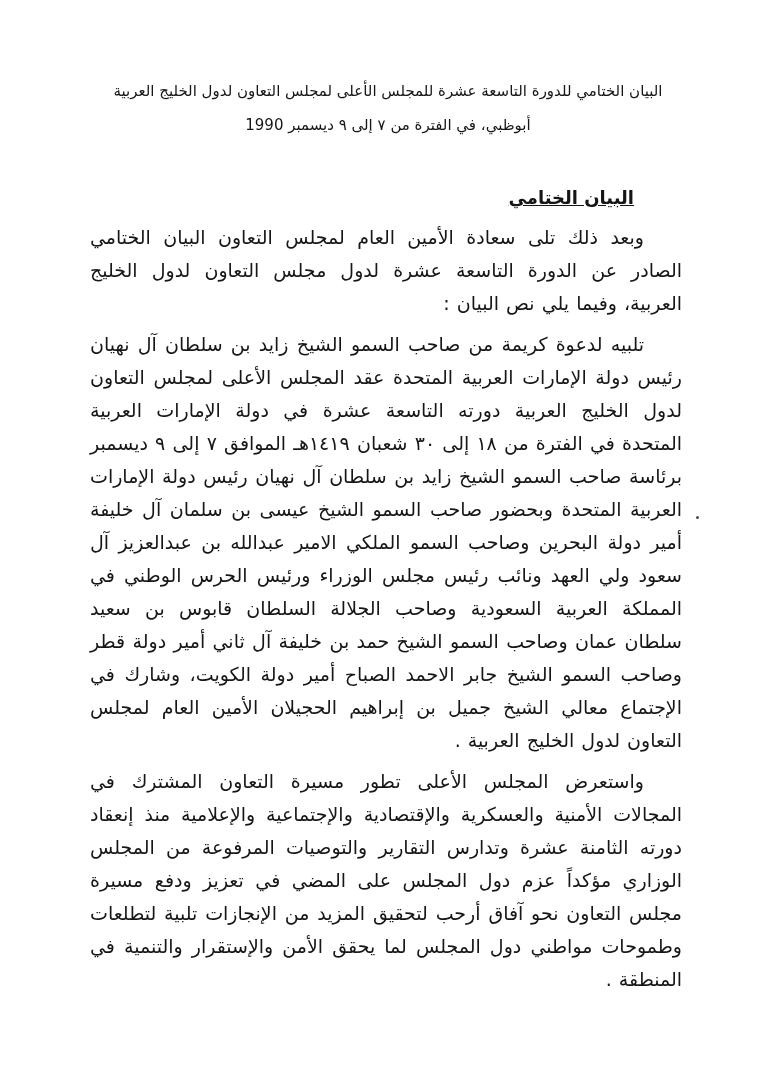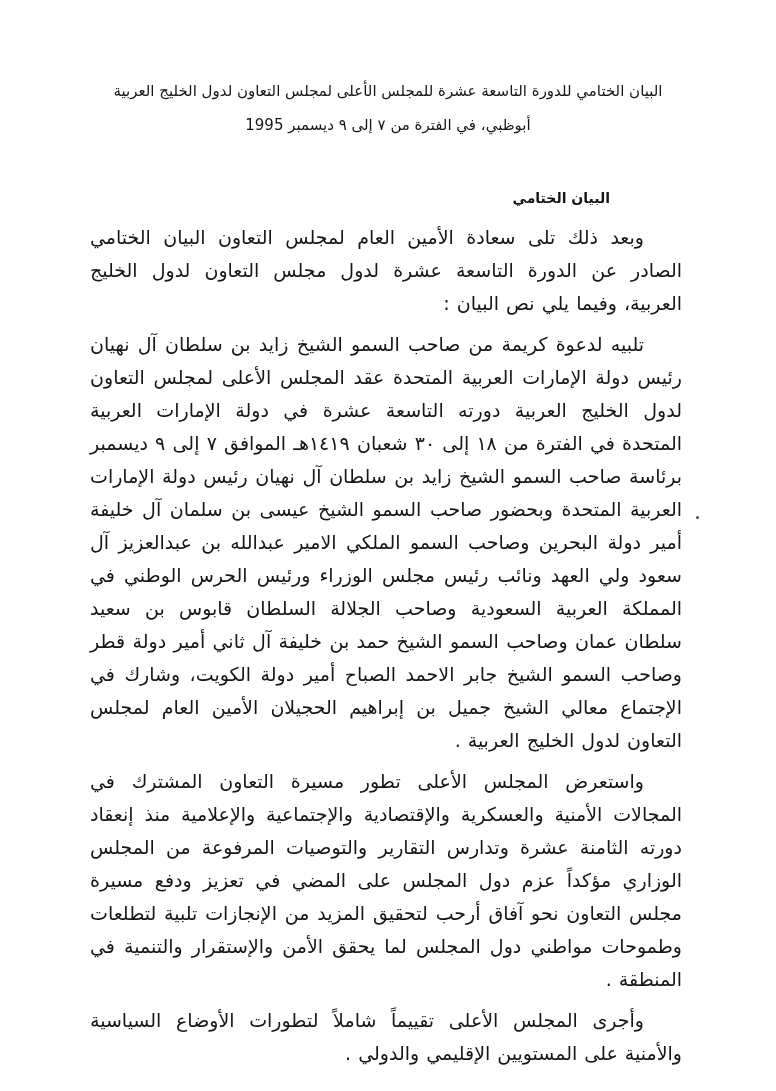--- a/index.html
+++ b/index.html
@@ -32,25 +32,26 @@
   }
   
   .content {
     position: absolute;
     top: 183px;
     right: 86px;
     left: 82px;
     direction: rtl;
   }
   .section-heading {
-    margin: 0 80px 5px 0;
-    font-size: 14px;
+    margin: 0 56px 5px 0;
+    font-size: 18px;
     font-weight: 700;
     line-height: 30px;
     text-align: right;
+    text-decoration: underline;
   }
   .para {
     margin: 8px;
     font-size: 19px;
     line-height: 33px;
     text-align: justify;
     text-indent: 38px;
     word-spacing: 1px;
   }
   
@@ -64,30 +65,29 @@
     background: #4a4a4a;
   }
 </style>
 </head>
 <body>
 
 <div class="page">
 
   <header class="doc-header">
     <div>البيان الختامي للدورة التاسعة عشرة للمجلس الأعلى لمجلس التعاون لدول الخليج العربية</div>
-    <div>أبوظبي، في الفترة من ٧ إلى ٩ ديسمبر 1995</div>
+    <div>أبوظبي، في الفترة من ٧ إلى ٩ ديسمبر 1990</div>
   </header>
 
   <main class="content">
     <h2 class="section-heading">البيان الختامي</h2>
 
     <p class="para">وبعد ذلك تلى سعادة الأمين العام لمجلس التعاون البيان الختامي الصادر عن الدورة التاسعة عشرة لدول مجلس التعاون لدول الخليج العربية، وفيما يلي نص البيان :</p>
 
     <p class="para">تلبيه لدعوة كريمة من صاحب السمو الشيخ زايد بن سلطان آل نهيان رئيس دولة الإمارات العربية المتحدة عقد المجلس الأعلى لمجلس التعاون لدول الخليج العربية دورته التاسعة عشرة في دولة الإمارات العربية المتحدة في الفترة من ١٨ إلى ٣٠ شعبان ١٤١٩هـ الموافق ٧ إلى ٩ ديسمبر برئاسة صاحب السمو الشيخ زايد بن سلطان آل نهيان رئيس دولة الإمارات العربية المتحدة وبحضور صاحب السمو الشيخ عيسى بن سلمان آل خليفة أمير دولة البحرين وصاحب السمو الملكي الامير عبدالله بن عبدالعزيز آل سعود ولي العهد ونائب رئيس مجلس الوزراء ورئيس الحرس الوطني في المملكة العربية السعودية وصاحب الجلالة السلطان قابوس بن سعيد سلطان عمان وصاحب السمو الشيخ حمد بن خليفة آل ثاني أمير دولة قطر وصاحب السمو الشيخ جابر الاحمد الصباح أمير دولة الكويت، وشارك في الإجتماع معالي الشيخ جميل بن إبراهيم الحجيلان الأمين العام لمجلس التعاون لدول الخليج العربية .</p>
 
     <p class="para">واستعرض المجلس الأعلى تطور مسيرة التعاون المشترك في المجالات الأمنية والعسكرية والإقتصادية والإجتماعية والإعلامية منذ إنعقاد دورته الثامنة عشرة وتدارس التقارير والتوصيات المرفوعة من المجلس الوزاري مؤكداً عزم دول المجلس على المضي في تعزيز ودفع مسيرة مجلس التعاون نحو آفاق أرحب لتحقيق المزيد من الإنجازات تلبية لتطلعات وطموحات مواطني دول المجلس لما يحقق الأمن والإستقرار والتنمية في المنطقة .</p>
 
-    <p class="para">وأجرى المجلس الأعلى تقييماً شاملاً لتطورات الأوضاع السياسية والأمنية على المستويين الإقليمي والدولي .</p>
   </main>
 
   <span class="artifact-dot"></span>
 
 </div>
 
 </body></html>

